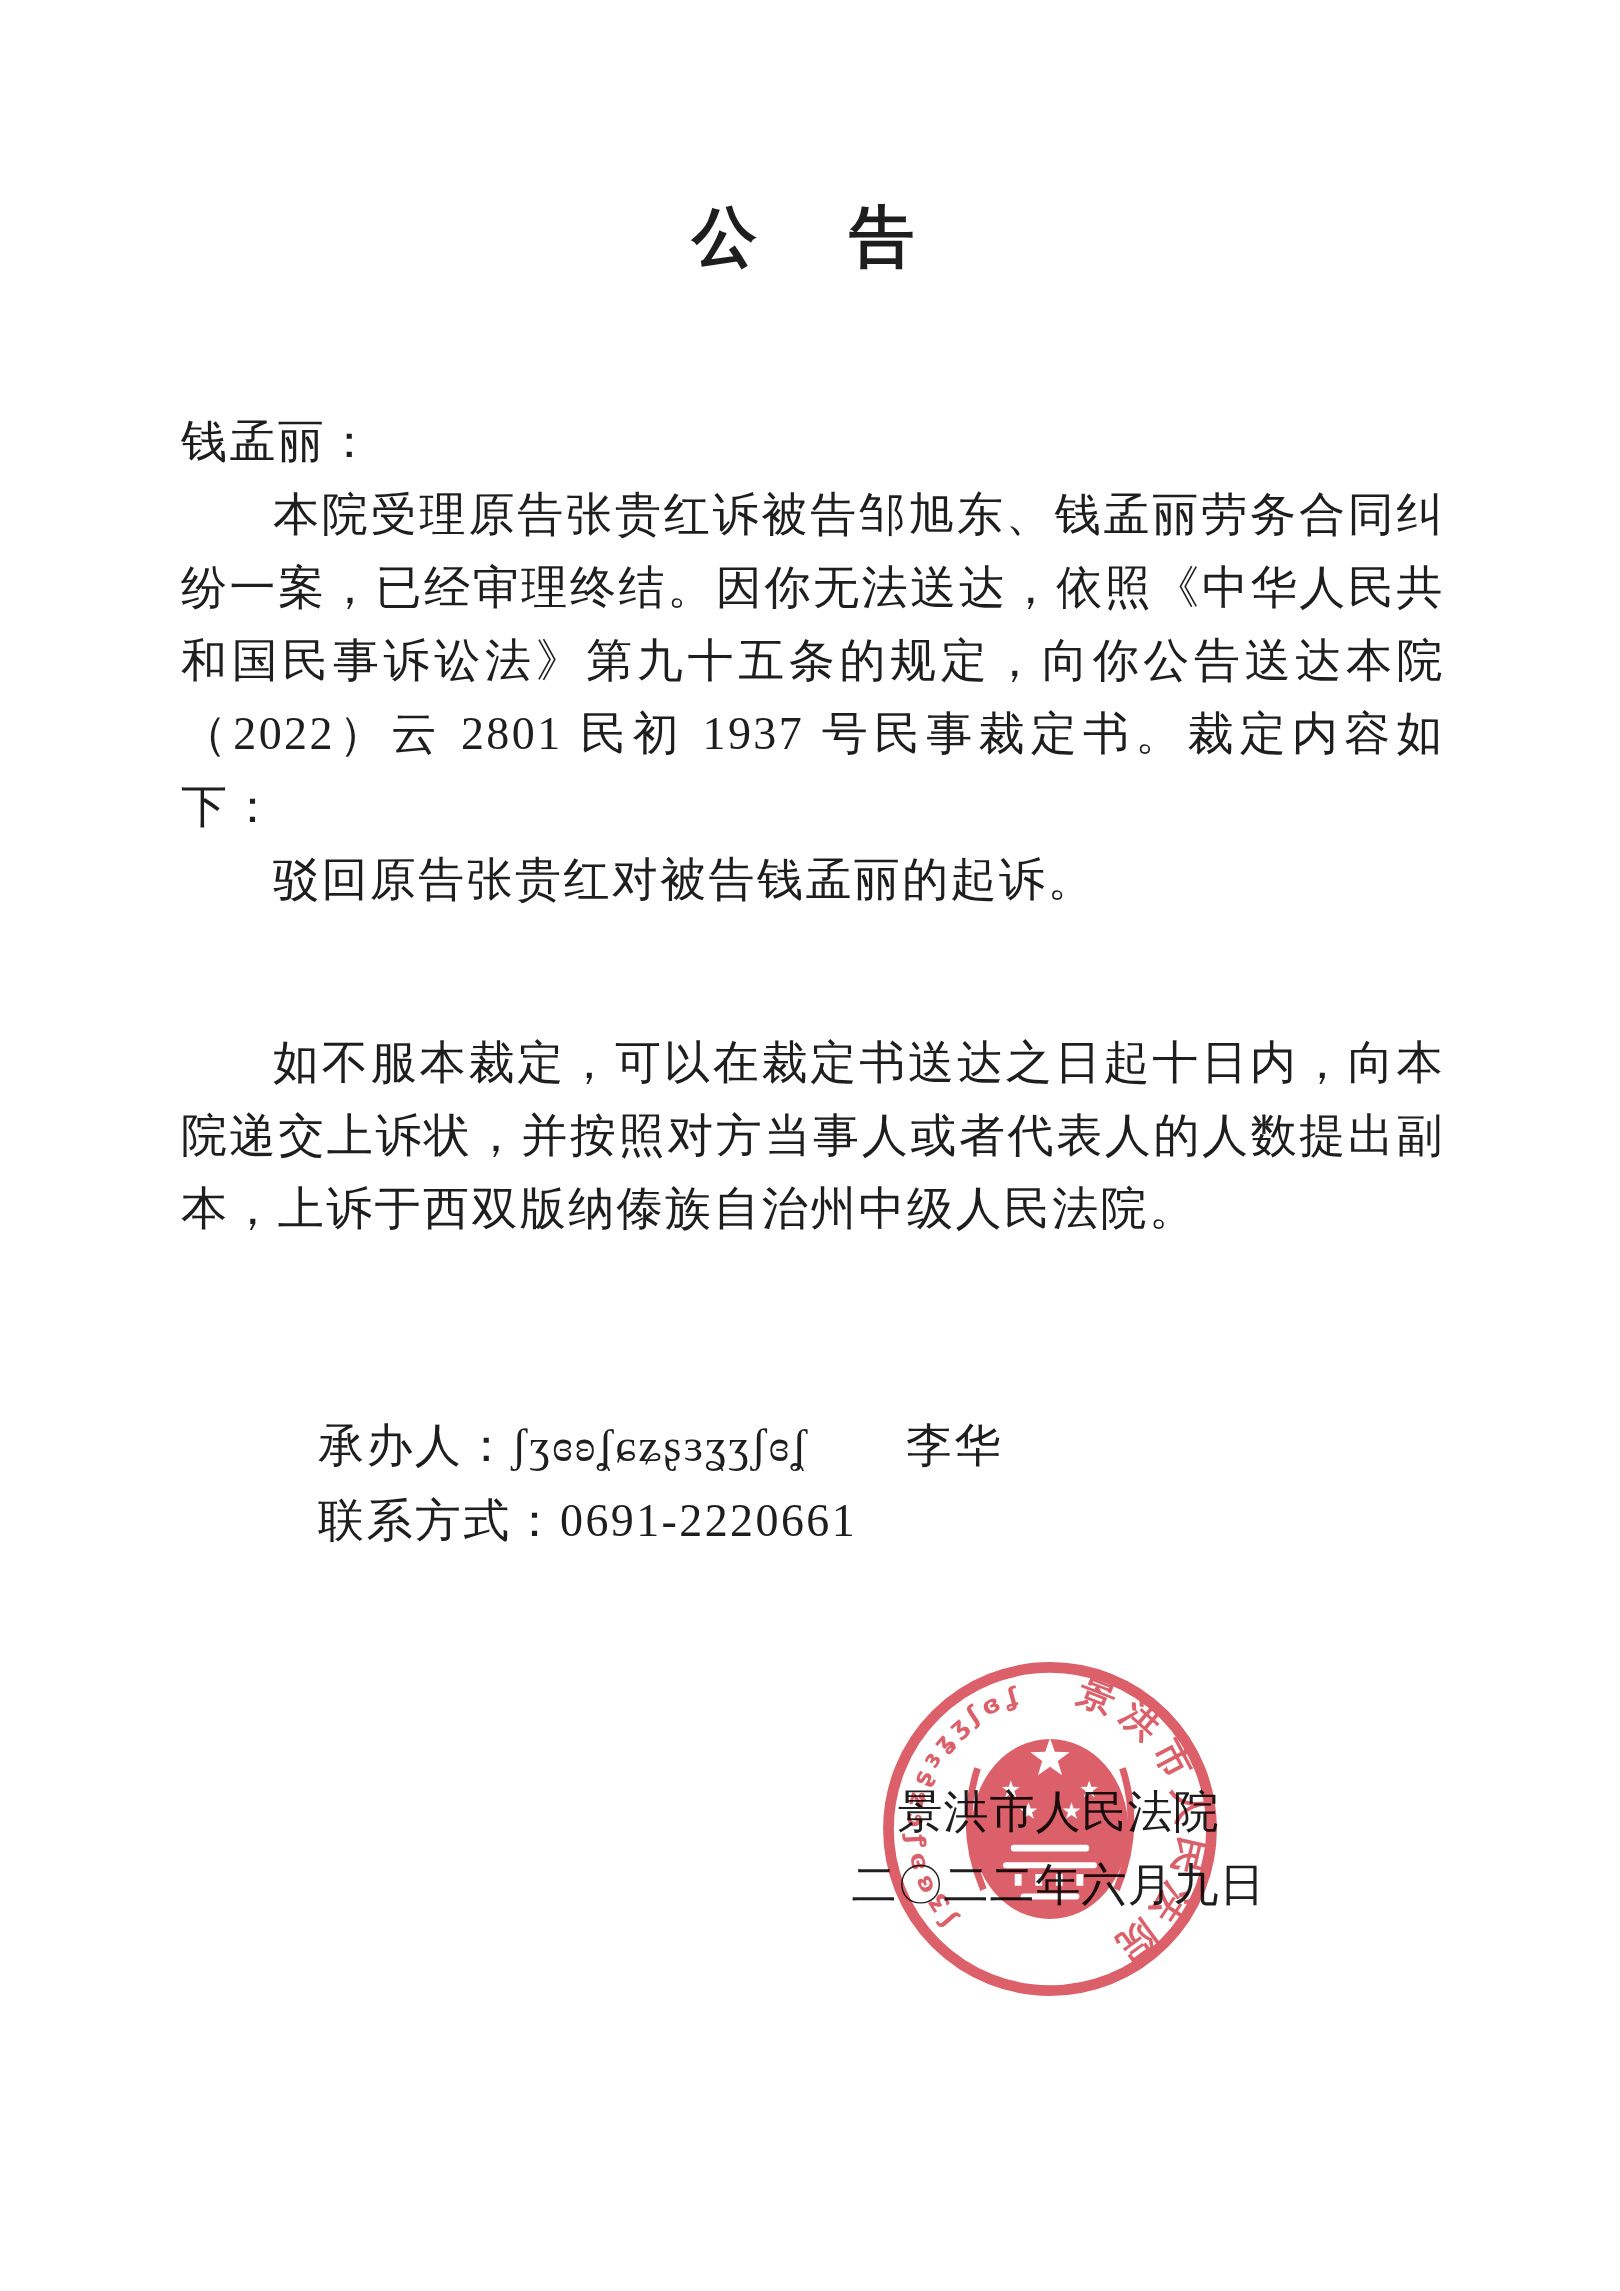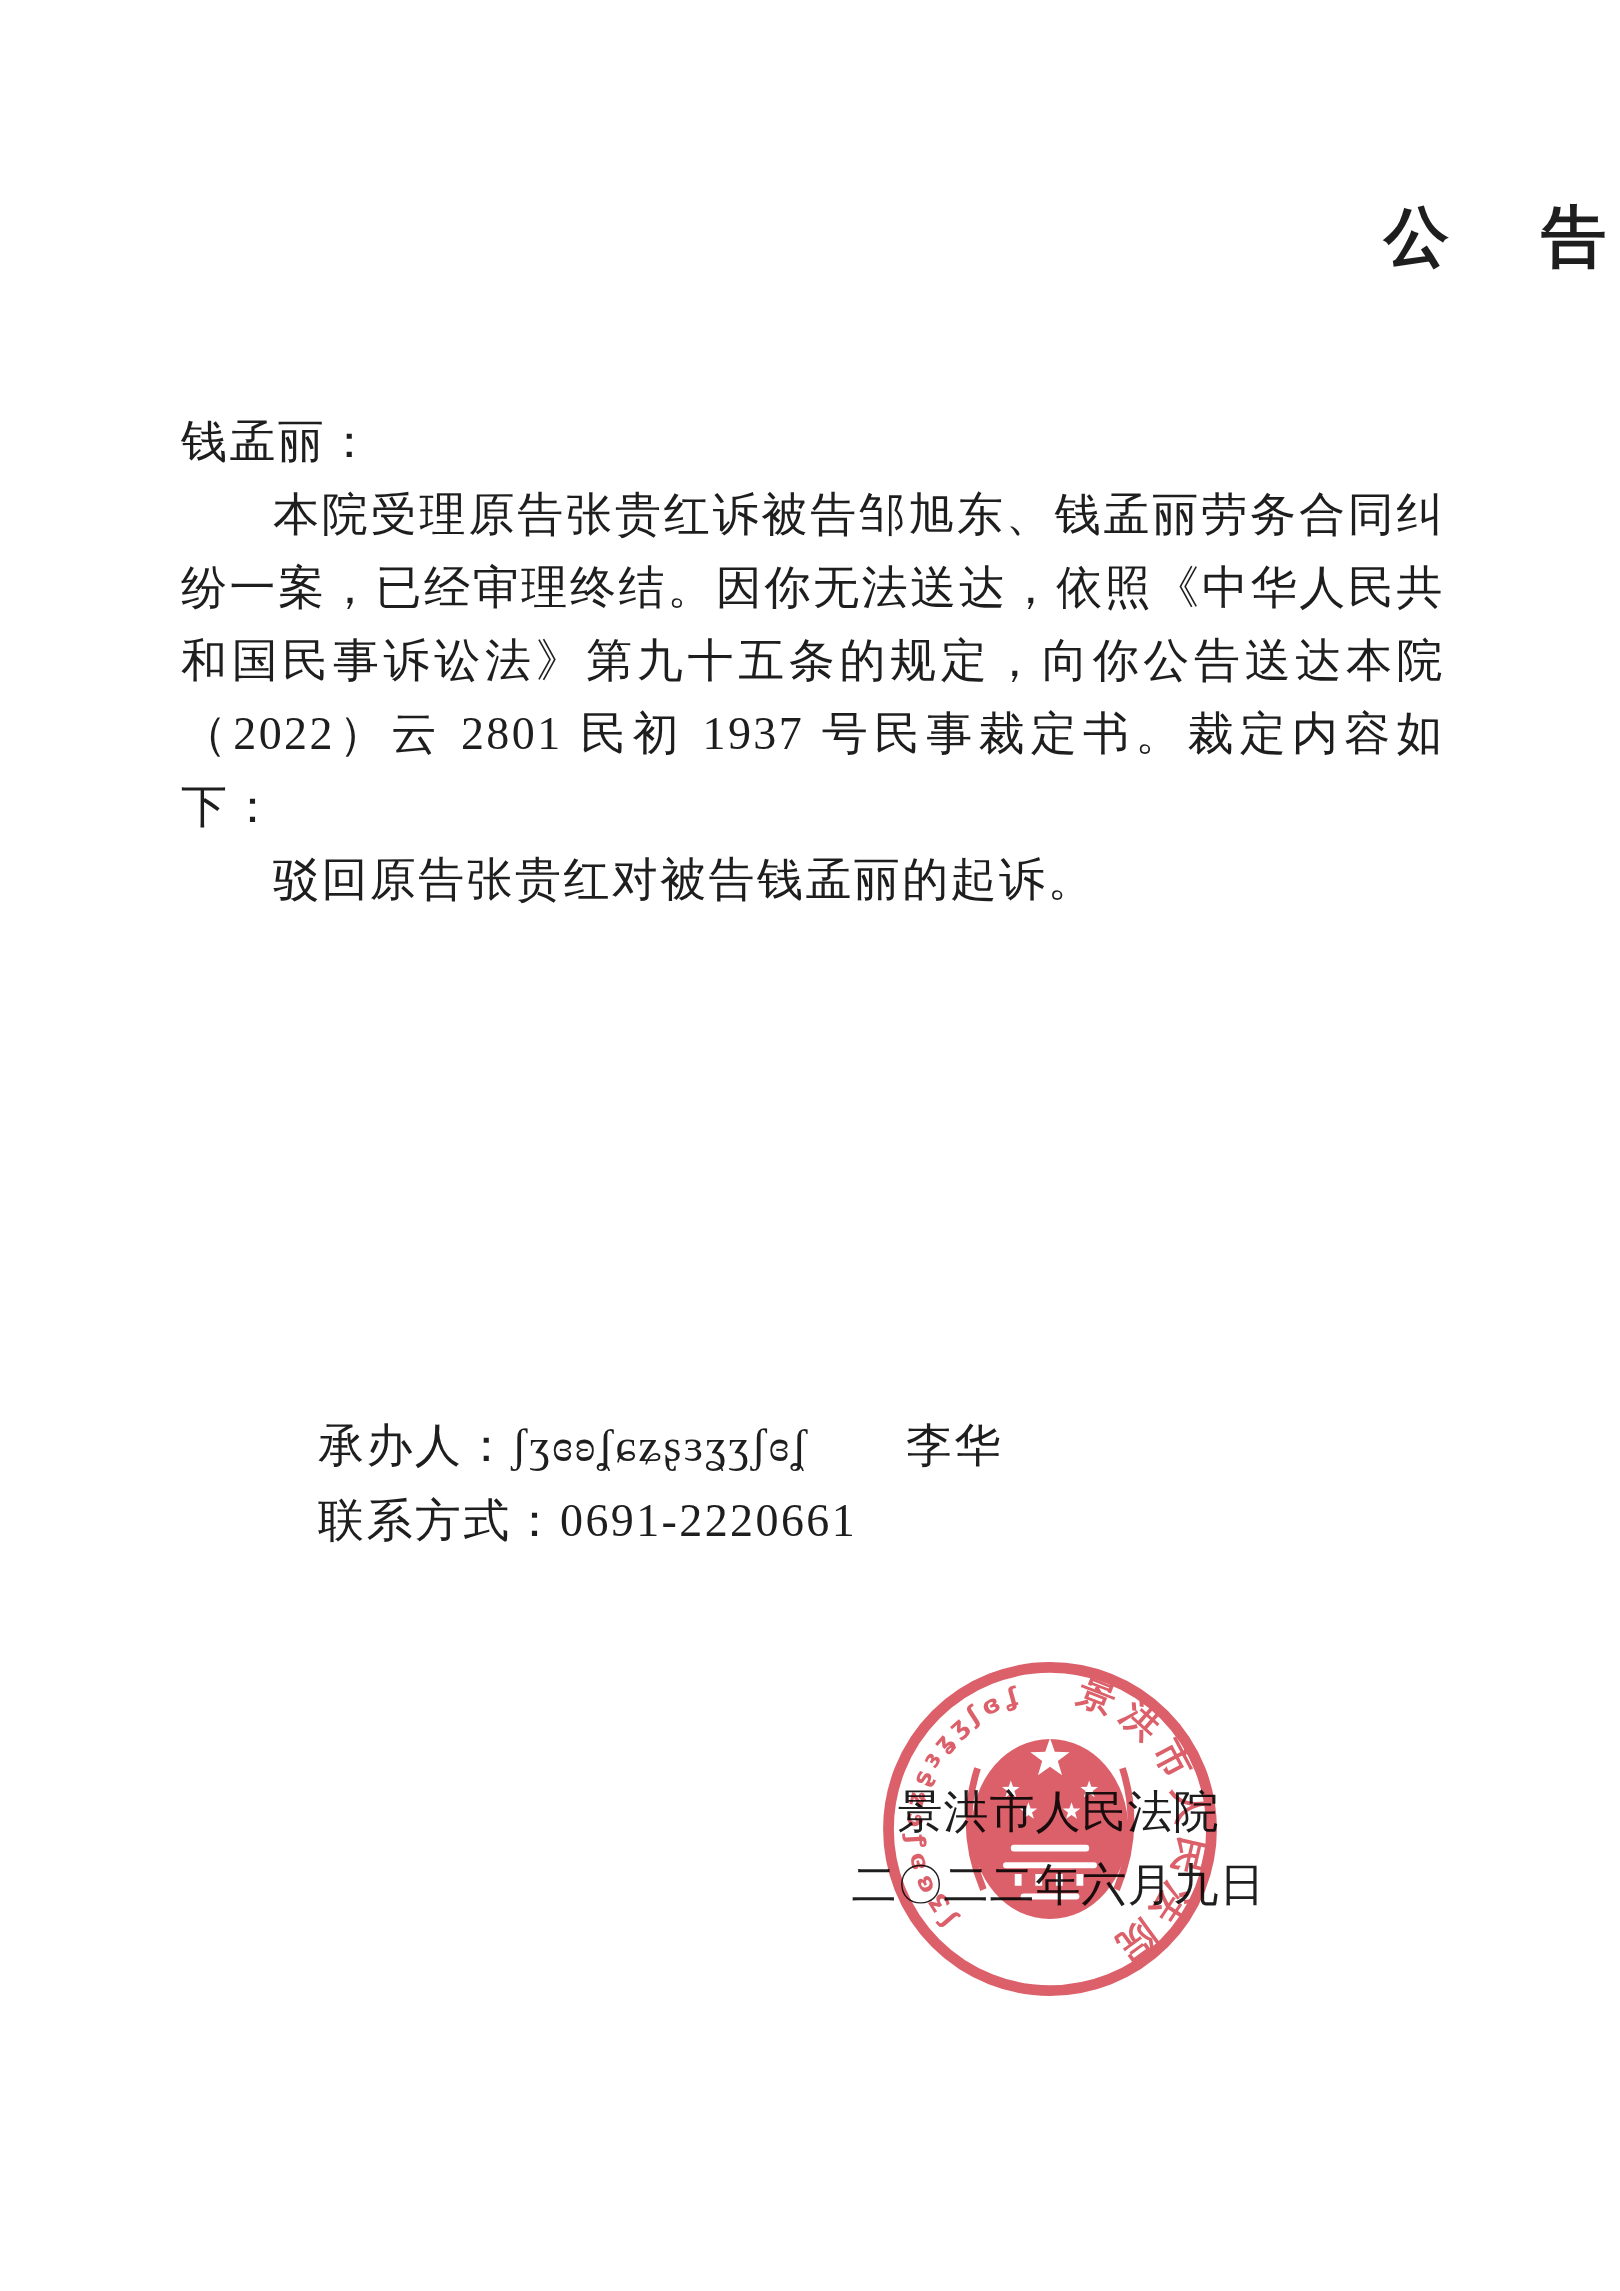--- a/index.html
+++ b/index.html
@@ -21,21 +21,21 @@
     text-align:center;
     font-family:"Liberation Sans",sans-serif;
     font-weight:700;
     font-size:57px;line-height:1.1;
     letter-spacing:65px;
     padding-left:32px;box-sizing:border-box;
     white-space:nowrap;
   }
   .notice-title{
     position:absolute;top:200px;left:0;width:100%;
-    text-align:right;
+    text-align:center;
     font-weight:700;
     font-size:65px;line-height:1.15;
     letter-spacing:13.7px;
     white-space:nowrap;
   }
   .content{
     position:absolute;left:181px;top:405px;width:1264px;
     font-size:46px;line-height:73px;
     letter-spacing:2.4px;
     text-align:justify;
@@ -81,20 +81,21 @@
 
 <div class="page">
 
 
   <div class="notice-title">公　告</div>
 
   <div class="content">
     <p class="recipient">钱孟丽：</p>
     <p class="indent">本院受理原告张贵红诉被告邹旭东、钱孟丽劳务合同纠纷一案，已经审理终结。因你无法送达，依照《中华人民共和国民事诉讼法》第九十五条的规定，向你公告送达本院（2022）云 2801 民初 1937 号民事裁定书。裁定内容如下：</p>
     <p class="indent">驳回原告张贵红对被告钱孟丽的起诉。</p>
+    <p class="indent para3">如不服本裁定，可以在裁定书送达之日起十日内，向本院递交上诉状，并按照对方当事人或者代表人的人数提出副本，上诉于西双版纳傣族自治州中级人民法院。</p>
   </div>
 
   <div class="handler">
     <p>承办人：ʃʒɞʚʆɕʑʂɜʓʒʃɞʆ　　李华</p>
     <p>联系方式：0691-2220661</p>
   </div>
 
   <div class="signature">
     <p>景洪市人民法院</p>
     <p>二〇二二年六月九日</p>

